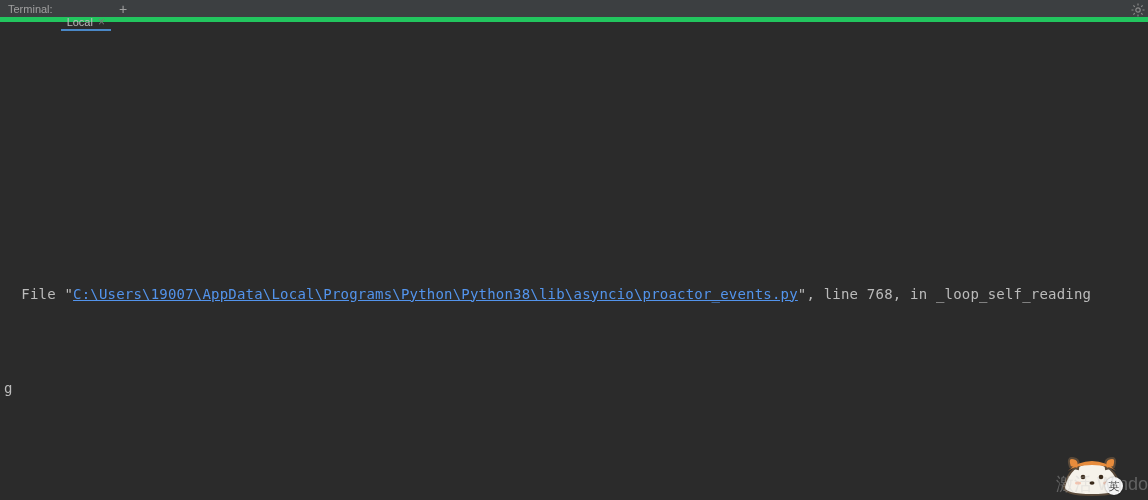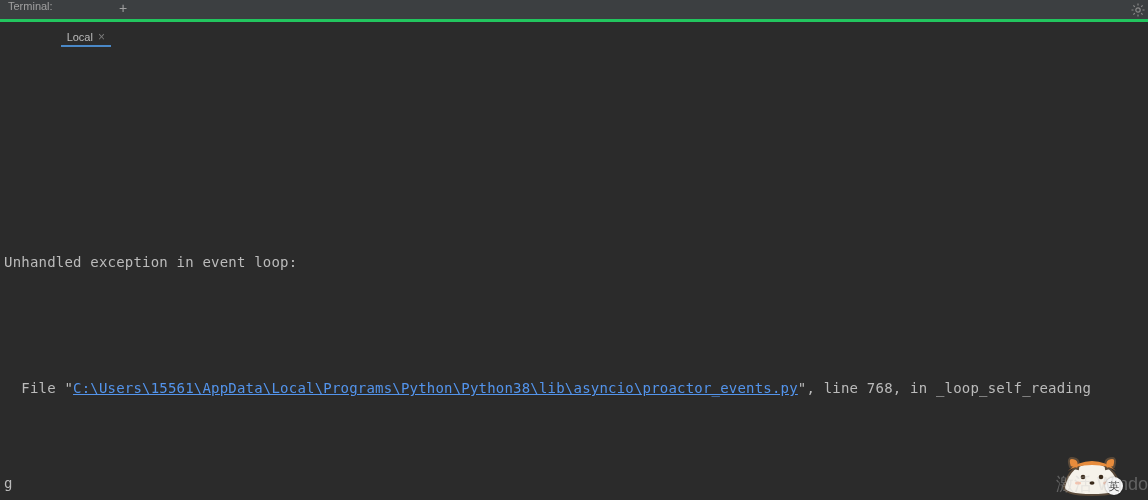--- a/index.html
+++ b/index.html
@@ -7,23 +7,24 @@
     width: 1148px;
     height: 500px;
     overflow: hidden;
     background: #2b2b2b;
     font-family: Menlo, Consolas, "DejaVu Sans Mono", monospace;
     font-size: 14px;
     color: #bbbbbb;
   }
   .tabbar {
     display: flex;
+    align-items: center;
     height: 22px;
     background: #3c3f41;
-    border-bottom: 3px solid #22c55e;
+    border-bottom: 5px solid #22c55e;
     font-family: -apple-system, "Segoe UI", sans-serif;
     font-size: 11px;
     color: #bbbbbb;
     position: relative;
   }
   .tabbar-title {
     padding: 0 8px;
     color: #a0a0a0;
   }
   .tab {
@@ -118,23 +119,22 @@
   <span class="tabbar-gear">
     <svg width="16" height="16" viewBox="0 0 16 16" fill="none" stroke="#888" stroke-width="1.2">
       <circle cx="8" cy="8" r="2.2"></circle>
       <path d="M8 1.5v2M8 12.5v2M1.5 8h2M12.5 8h2M3.4 3.4l1.4 1.4M11.2 11.2l1.4 1.4M3.4 12.6l1.4-1.4M11.2 4.8l1.4-1.4"></path>
     </svg>
   </span>
 </div>
 
 <div class="terminal">
   <div class="spacer"></div>
-  <div>Unhandled exception in event loop:</div>
 
-  <div><span>  File "</span><span class="file-link">C:\Users\15561\AppData\Local\Programs\Python\Python38\lib\asyncio\proactor_events.py</span><span>", line 768, in _loop_self_reading</span></div>
+  <div><span>  File "</span><span class="file-link">C:\Users\19007\AppData\Local\Programs\Python\Python38\lib\asyncio\proactor_events.py</span><span>", line 768, in _loop_self_reading</span></div>
   <div>g</div>
   
 
   
   
 
   
   
 
   

